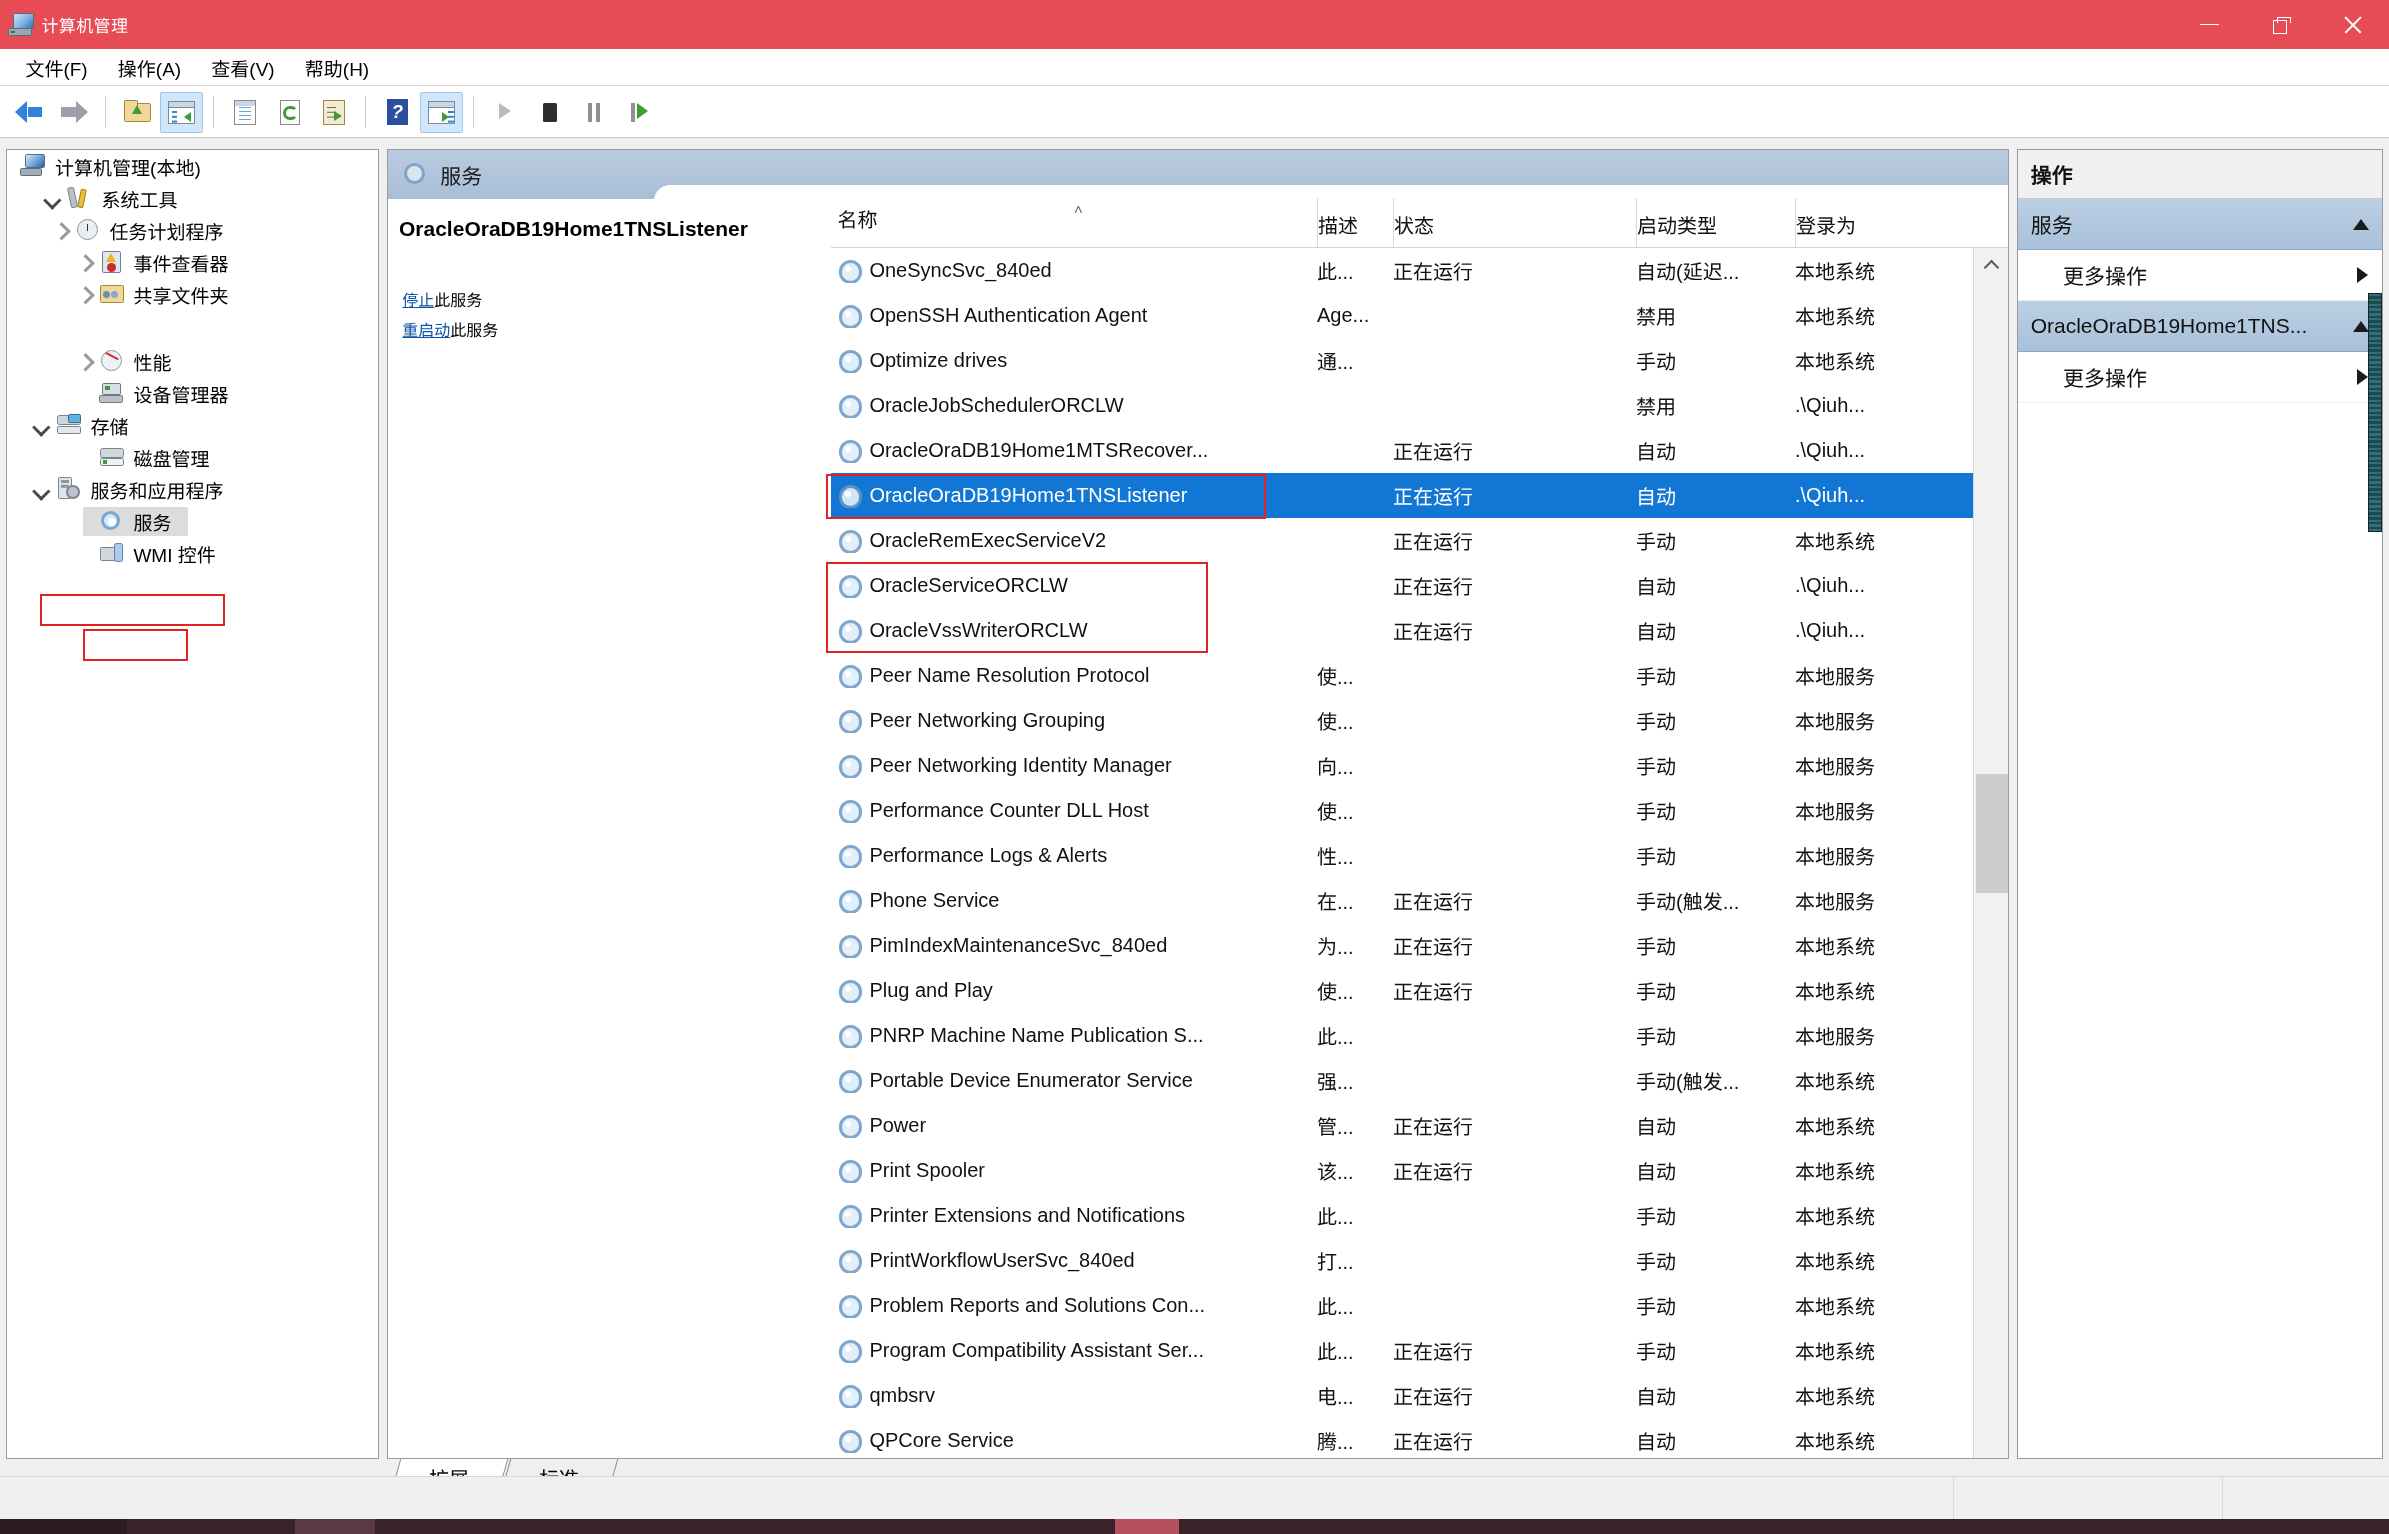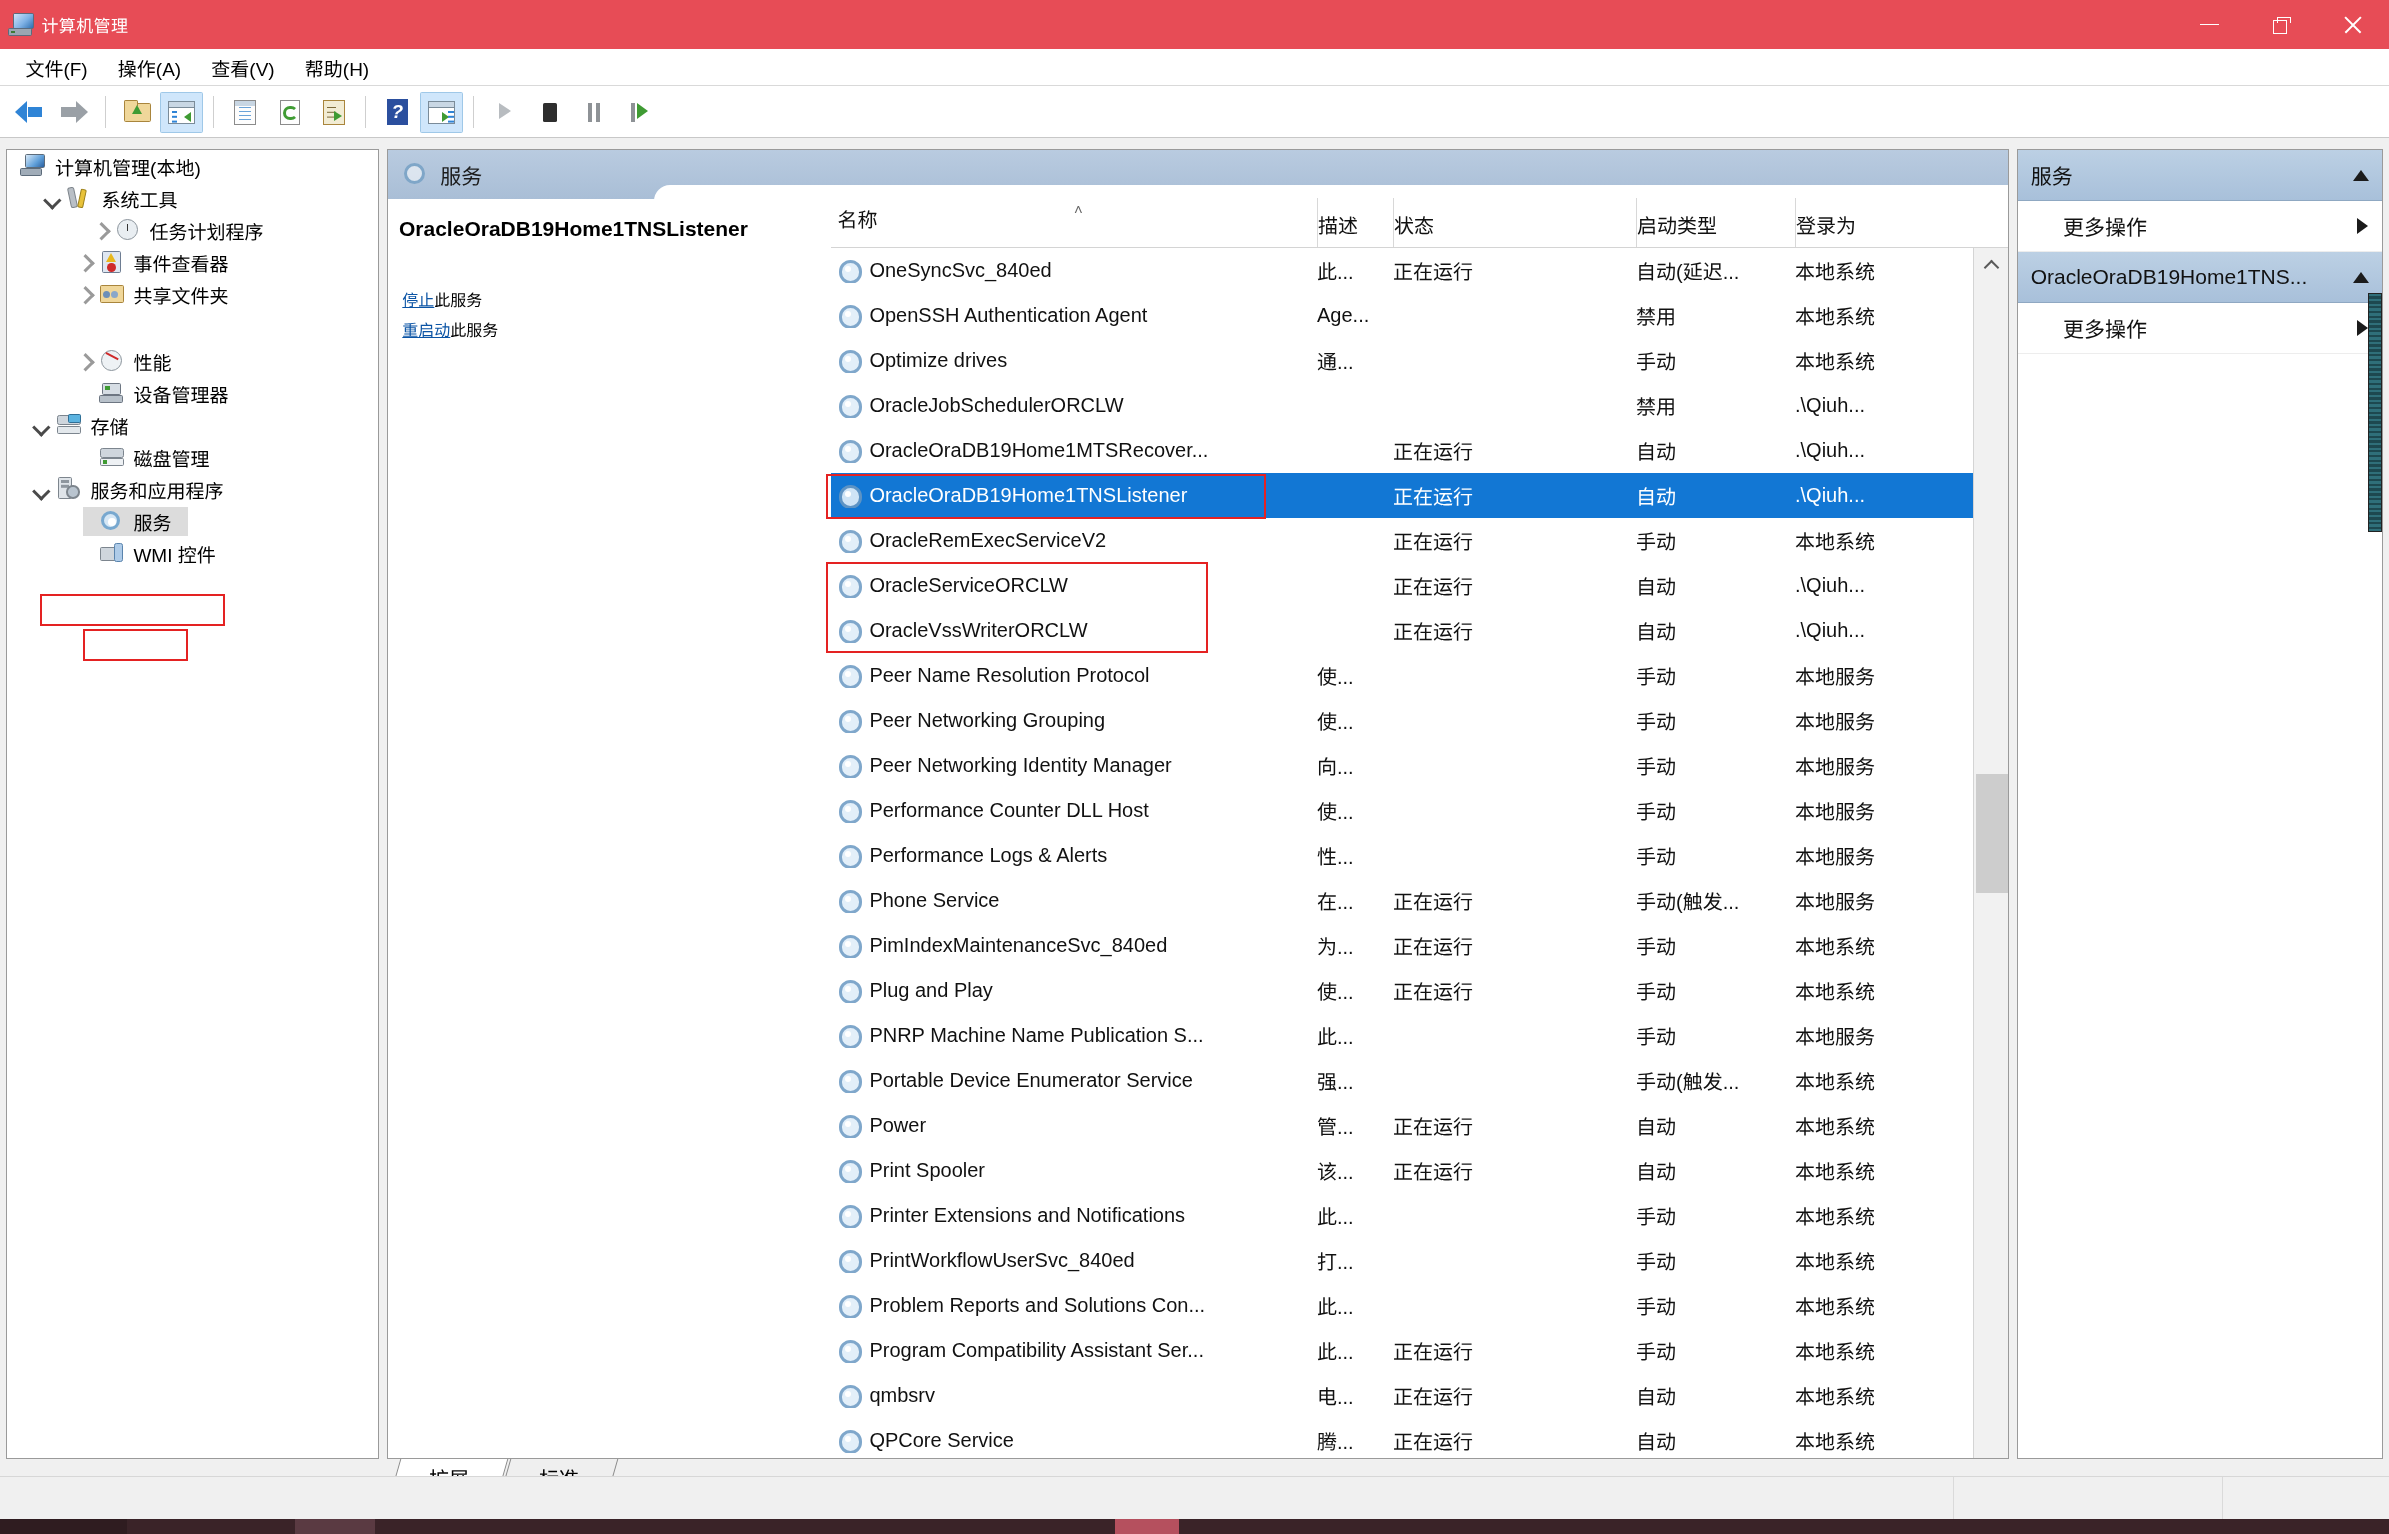--- a/index.html
+++ b/index.html
@@ -492,21 +492,21 @@
     </div>
     <div id="tree-rows">
         <div class="tree-row" style="padding-left: 32px;">
           <span class="chev down"></span>
           <span class="ticon ti-tools">
             <i class="wr"></i>
             <i class="sd"></i>
           </span>
           <span>系统工具</span>
         </div>
-        <div class="tree-row" style="padding-left: 80px; text-align: right;">
+        <div class="tree-row" style="padding-left: 40px; text-align: right;">
           <span class="chev right"></span>
           <span class="ticon ti-clock">
             <i class="c"></i>
           </span>
           <span>任务计划程序</span>
         </div>
         <div class="tree-row" style="padding-left: 64px;">
           <span class="chev right"></span>
           <span class="ticon ti-event">
             <i class="bk"></i>
@@ -910,20 +910,21 @@
   <div class="tabstrip">
     <div class="tab" style="left:8px; width:108px;">
       <span>扩展</span>
     </div>
     <div class="tab inactive" style="left:118px; width:108px;">
       <span>标准</span>
     </div>
   </div>
 
   <div class="act-pane">
+    <div class="act-title">操作</div>
 
     <div class="act-group">
       <span class="gname">服务</span>
       <span class="caret"></span>
     </div>
     <div class="act-item">
       <span class="iname">更多操作</span>
       <span class="arrow"></span>
     </div>
 

